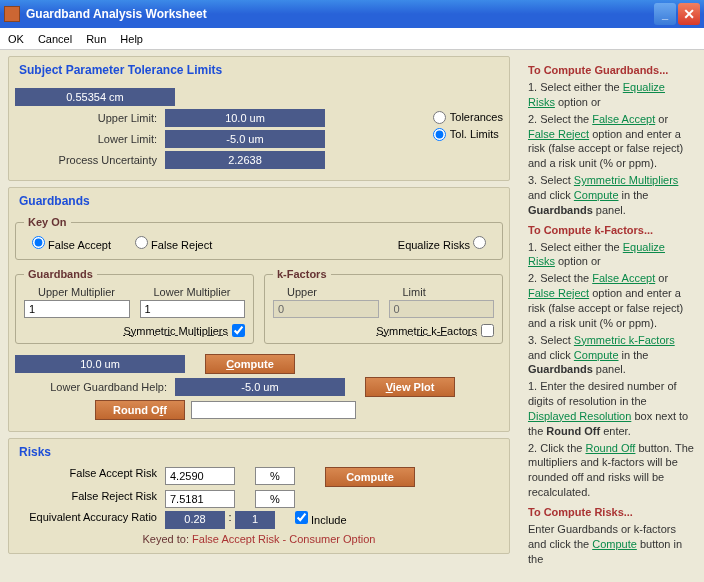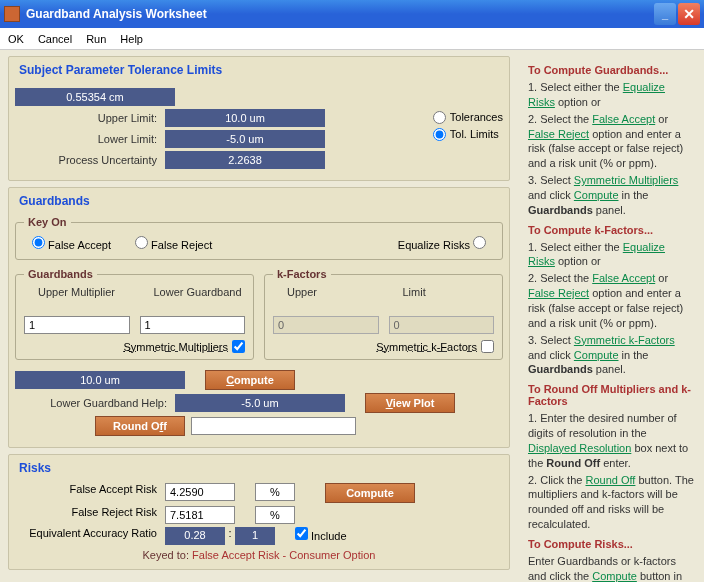--- a/index.html
+++ b/index.html
@@ -24,21 +24,21 @@
 .radio-col { margin-left: 20px; }
 .radio-item { display: flex; align-items: flex-start; margin: 4px 0; }
 .radio-item input { margin-right: 4px; }
 fieldset { border: 1px solid #b0ab90; border-radius: 3px; padding: 6px 8px; margin: 4px 0; }
 legend { color: #663333; font-weight: bold; padding: 0 4px; font-size: 11px; }
 .keyon-row { display: flex; align-items: center; gap: 24px; padding: 2px 8px; }
 .gb-cols { display: flex; gap: 10px; }
 .gb-col { flex: 1; }
 .gb-sub { display:flex; gap: 10px; }
 .gb-field { flex: 1; }
-.gb-field-label { color:#333; font-size:11px; margin-bottom:18px; display:block;padding-left:14px; }
+.gb-field-label { color:#333; font-size:11px; margin-bottom:2px; display:block;padding-left:14px; }
 .gb-input { width: 100%; background:#fff; border:1px solid #888; padding:2px 4px; height:18px; }
 .gb-readonly { width: 100%; background:#e0dbc0; border:1px solid #aaa; padding:2px 4px; height:18px; color:#666; }
 .sym-row { display:flex; justify-content:flex-end; align-items:center; margin-top:6px; gap:4px; }
 .sym-row label { text-decoration: underline; text-decoration-color: #333; text-underline-offset: 0px; }
 .limits-row { display:flex; align-items:center; margin:3px 0; }
 .limits-label { width: 160px; text-align:right; padding-right:8px; color:#333; }
 .btn { border:1px solid #8a4a2a; background: linear-gradient(#d88850,#c06830); color:#fff; font-weight:bold; padding:3px 0; text-align:center; width:90px; font-size:11px; cursor:pointer; }
 .risks-row { display:flex; margin:3px 0; }
 .risks-label { width: 150px; text-align:right; padding-right:8px; }
 .risks-val { background:#fff; border:1px solid #888; width:70px; text-align:left; padding:2px 4px; height:18px; }
@@ -121,21 +121,21 @@
       </fieldset>
       <div class="gb-cols">
         <fieldset class="gb-col">
           <legend>Guardbands</legend>
           <div class="gb-sub">
             <div class="gb-field">
               <span class="gb-field-label">Upper Multiplier</span>
               <input class="gb-input" value="1" style="">
             </div>
             <div class="gb-field">
-              <span class="gb-field-label">Lower Guardband</span>
+              <span class="gb-field-label">Lower Multiplier</span>
               <input class="gb-input" value="1" style="">
             </div>
           </div>
           <div class="sym-row">
             <label><span class="u">S</span>ymmetric Multipliers</label>
             <input type="checkbox" checked="" style="">
           </div>
         </fieldset>
         <fieldset class="gb-col">
           <legend>k-Factors</legend>
@@ -209,21 +209,20 @@
     <h4>To Compute Guardbands...</h4>
     <p><span>1. Select either the </span><a>Equalize Risks</a><span> option or</span></p>
     <p><span>2. Select the </span><a>False Accept</a><span> or </span><a>False Reject</a><span> option and enter a risk (false accept or false reject) and a risk unit (% or ppm).</span></p>
     <p><span>3. Select </span><a>Symmetric Multipliers</a><span> and click </span><a>Compute</a><span> in the </span><b>Guardbands</b><span> panel.</span></p>
 
     <h4>To Compute k-Factors...</h4>
     <p><span>1. Select either the </span><a>Equalize Risks</a><span> option or</span></p>
     <p><span>2. Select the </span><a>False Accept</a><span> or </span><a>False Reject</a><span> option and enter a risk (false accept or false reject) and a risk unit (% or ppm).</span></p>
     <p><span>3. Select </span><a>Symmetric k-Factors</a><span> and click </span><a>Compute</a><span> in the </span><b>Guardbands</b><span> panel.</span></p>
 
-    <h4>To Round Off Multipliers and k-Factors</h4>
     <p><span>1. Enter the desired number of digits of resolution in the </span><a>Displayed Resolution</a><span> box next to the </span><b>Round Off</b><span> enter.</span></p>
     <p><span>2. Click the </span><a>Round Off</a><span> button.  The multipliers and k-factors will be rounded off and risks will be recalculated.</span></p>
 
     <h4>To Compute Risks...</h4>
     <p><span>Enter Guardbands or k-factors and click the </span><a>Compute</a><span> button in the </span></p>
 
   </div>
 </div>
 
 </body></html>

